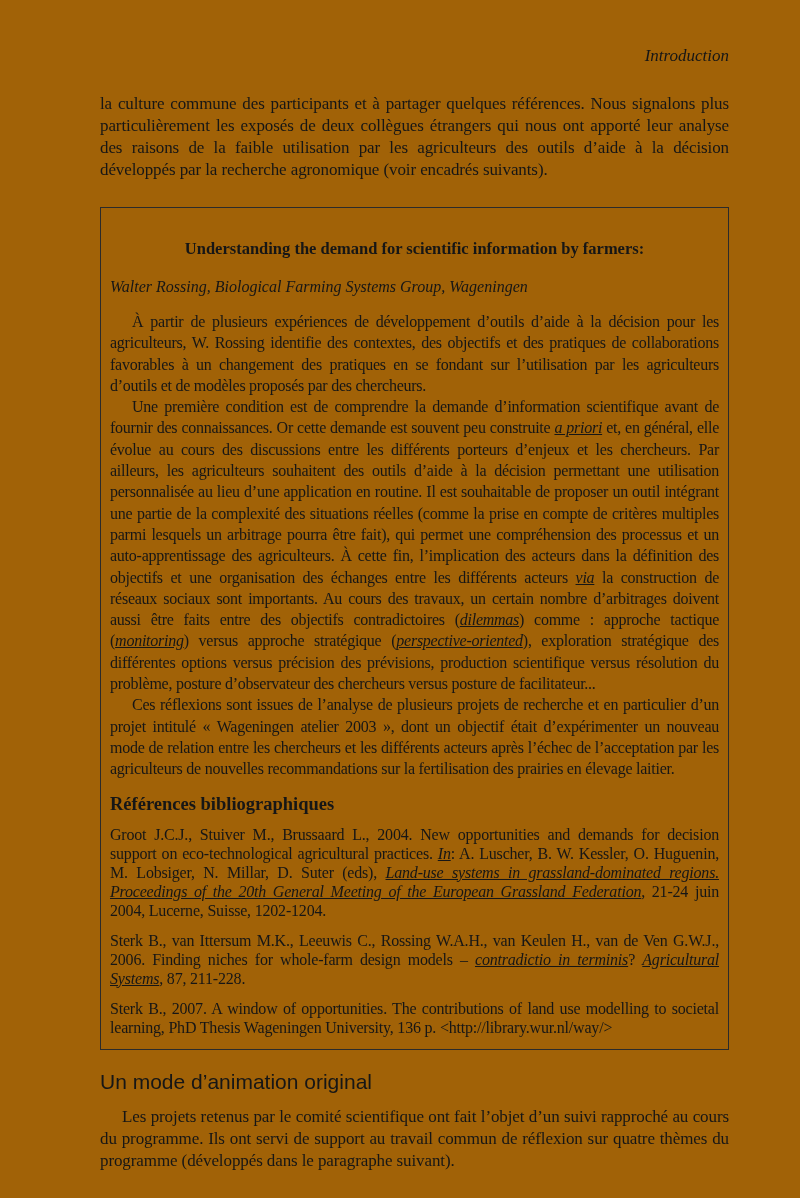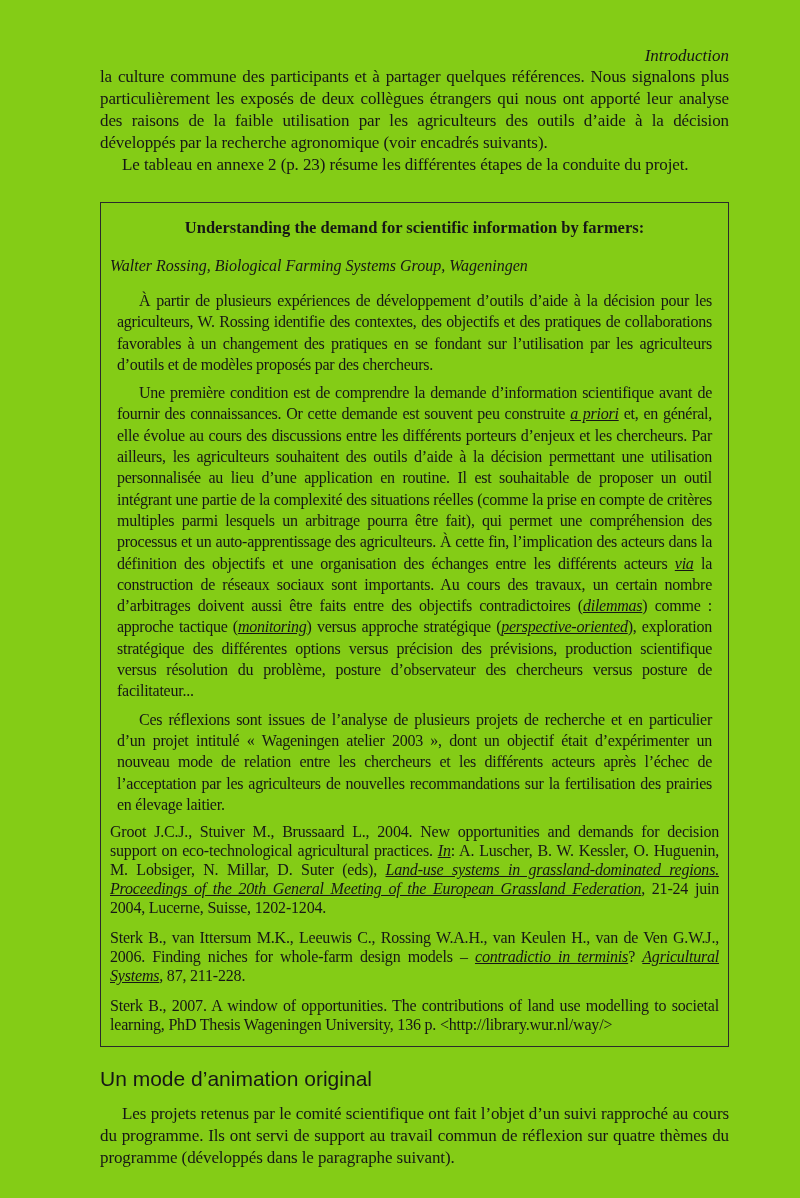--- a/index.html
+++ b/index.html
@@ -1,64 +1,64 @@
 <!DOCTYPE html>
 <html lang="fr"><head>
 <meta charset="utf-8">
 <style>
   html, body { margin: 0; padding: 0; background: #ffffff; }
   * { box-sizing: border-box; }
   .page {
     position: relative;
     width: 800px;
     height: 1198px;
-    background: #84cc16;
+    background: #a16207;
     color: #161616;
     font-family: "Liberation Serif", "DejaVu Serif", serif;
     padding: 46px 71px 0 100px;
     overflow: hidden;
   }
   .running-head {
     text-align: right;
     font-style: italic;
     font-size: 17px;
     line-height: 20px;
   }
   .body-par {
     font-size: 17px;
     line-height: 22px;
     text-align: justify;
     margin: 0;
     letter-spacing: -0.1px;
   }
-  .first { }
+  .first { margin-top: 27px; }
   .indent { text-indent: 22px; }
   .box {
     margin-top: 26px;
     border: 1.5px solid #2b2b2b;
-    padding: 12px 9px 1px 9px;
+    padding: 28px 9px 1px 9px;
   }
   .box-title {
     text-align: center;
     font-weight: bold;
     font-size: 16.5px;
     line-height: 25px;
   }
   .box-author {
     font-style: italic;
     font-size: 16px;
     line-height: 21px;
     margin: 15px 0 14px 0;
   }
   .box-par {
     font-size: 16px;
     line-height: 21.3px;
     text-align: justify;
     text-indent: 22px;
-    margin: 7px;
+    margin: 0;
     letter-spacing: -0.25px;
   }
   .first-box { margin-top: 13px; }
   .refs-heading {
     font-size: 18.5px;
     font-weight: bold;
     margin: 14px 0 10px 0;
   }
   .ref {
     font-size: 16px;
@@ -81,30 +81,30 @@
 </head>
 <body>
 
 <div class="page">
 
   <div class="running-head">
     <span>Introduction</span>
   </div>
 
   <p class="body-par first">la culture commune des participants et à partager quelques références. Nous signalons plus particulièrement les exposés de deux collègues étrangers qui nous ont apporté leur analyse des raisons de la faible utilisation par les agriculteurs des outils d’aide à la décision développés par la recherche agronomique (voir encadrés suivants).</p>
-  <p class="body-par indent">Le tableau en annexe 2 (p. 23) résume les différentes étapes de la conduite du projet.</p>
 
   <div class="box">
     <div class="box-title">
       <div>Understanding the demand for scientific information by farmers:</div>
     </div>
     <p class="box-author">Walter Rossing, Biological Farming Systems Group, Wageningen</p>
     <p class="box-par first-box"><span>À partir de plusieurs expériences de développement d’outils d’aide à la décision pour les agriculteurs, W. Rossing identifie des contextes, des objectifs et des pratiques de collaborations favorables à un changement des pratiques en se fondant sur l’utilisation par les agriculteurs d’outils et de modèles proposés par des chercheurs.</span></p>
     <p class="box-par"><span>Une première condition est de comprendre la demande d’information scientifique avant de fournir des connaissances. Or cette demande est souvent peu construite </span><span class="it">a priori</span><span> et, en général, elle évolue au cours des discussions entre les différents porteurs d’enjeux et les chercheurs. Par ailleurs, les agriculteurs souhaitent des outils d’aide à la décision permettant une utilisation personnalisée au lieu d’une application en routine. Il est souhaitable de proposer un outil intégrant une partie de la complexité des situations réelles (comme la prise en compte de critères multiples parmi lesquels un arbitrage pourra être fait), qui permet une compréhension des processus et un auto-apprentissage des agriculteurs. À cette fin, l’implication des acteurs dans la définition des objectifs et une organisation des échanges entre les différents acteurs </span><span class="it">via</span><span> la construction de réseaux sociaux sont importants. Au cours des travaux, un certain nombre d’arbitrages doivent aussi être faits entre des objectifs contradictoires (</span><span class="it">dilemmas</span><span>) comme&nbsp;: approche tactique (</span><span class="it">monitoring</span><span>) versus approche stratégique (</span><span class="it">perspective-oriented</span><span>), exploration stratégique des différentes options versus précision des prévisions, production scientifique versus résolution du problème, posture d’observateur des chercheurs versus posture de facilitateur...</span></p>
     <p class="box-par"><span>Ces réflexions sont issues de l’analyse de plusieurs projets de recherche et en particulier d’un projet intitulé «&nbsp;Wageningen atelier 2003&nbsp;», dont un objectif était d’expérimenter un nouveau mode de relation entre les chercheurs et les différents acteurs après l’échec de l’acceptation par les agriculteurs de nouvelles recommandations sur la fertilisation des prairies en élevage laitier.</span></p>
+    <h3 class="refs-heading">Références bibliographiques</h3>
     <p class="ref"><span>Groot J.C.J., Stuiver M., Brussaard L., 2004. New opportunities and demands for decision support on eco-technological agricultural practices. </span><span class="it">In</span><span>: A. Luscher, B. W. Kessler, O. Huguenin, M. Lobsiger, N. Millar, D. Suter (eds), </span><span class="it">Land-use systems in grassland-dominated regions. Proceedings of the 20th General Meeting of the European Grassland Federation</span><span>, 21-24 juin 2004, Lucerne, Suisse, 1202-1204.</span></p>
     <p class="ref"><span>Sterk B., van Ittersum M.K., Leeuwis C., Rossing W.A.H., van Keulen H., van de Ven G.W.J., 2006. Finding niches for whole-farm design models – </span><span class="it">contradictio in terminis</span><span>? </span><span class="it">Agricultural Systems</span><span>, 87, 211-228.</span></p>
     <p class="ref"><span>Sterk B., 2007. A window of opportunities. The contributions of land use modelling to societal learning, PhD Thesis Wageningen University, 136 p. &lt;http://library.wur.nl/way/&gt;</span></p>
   </div>
 
   <h2 class="section-heading">Un mode d’animation original</h2>
   <p class="body-par indent section-par">Les projets retenus par le comité scientifique ont fait l’objet d’un suivi rapproché au cours du programme. Ils ont servi de support au travail commun de réflexion sur quatre thèmes du programme (développés dans le paragraphe suivant).</p>
 
 </div>
 

